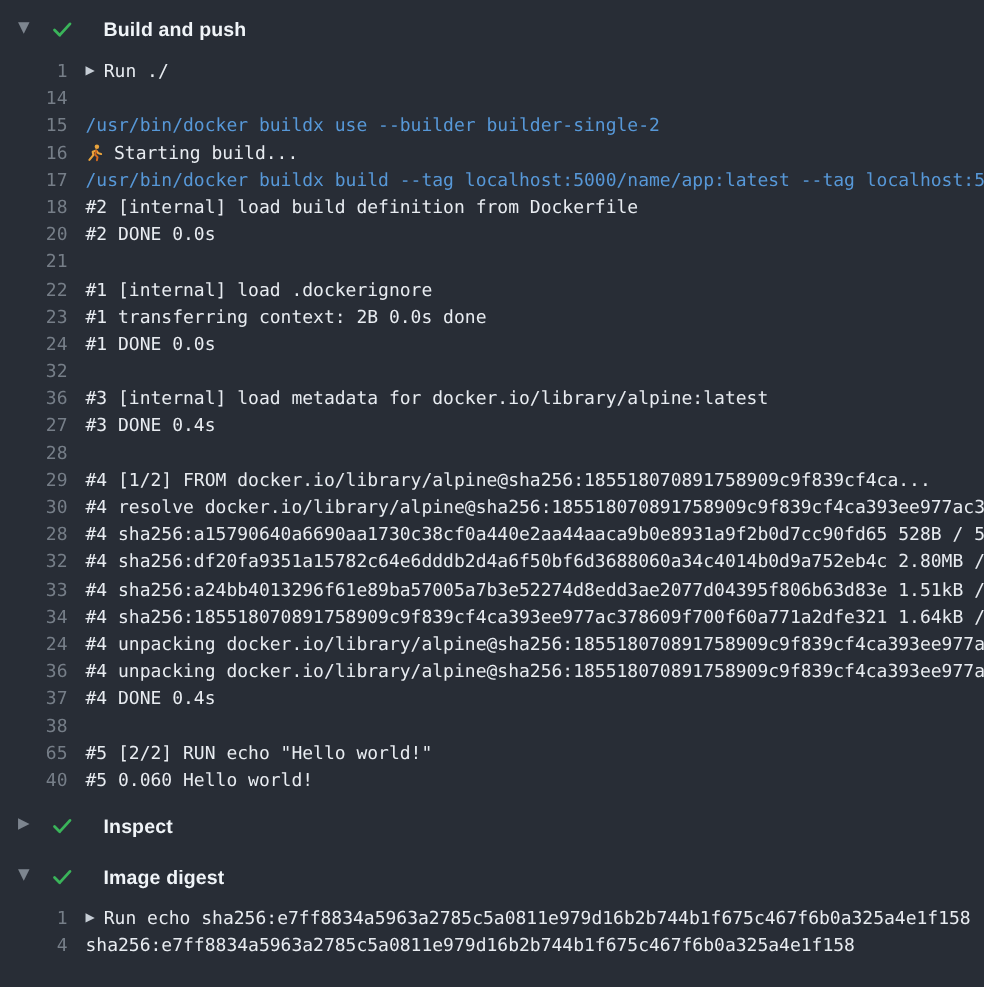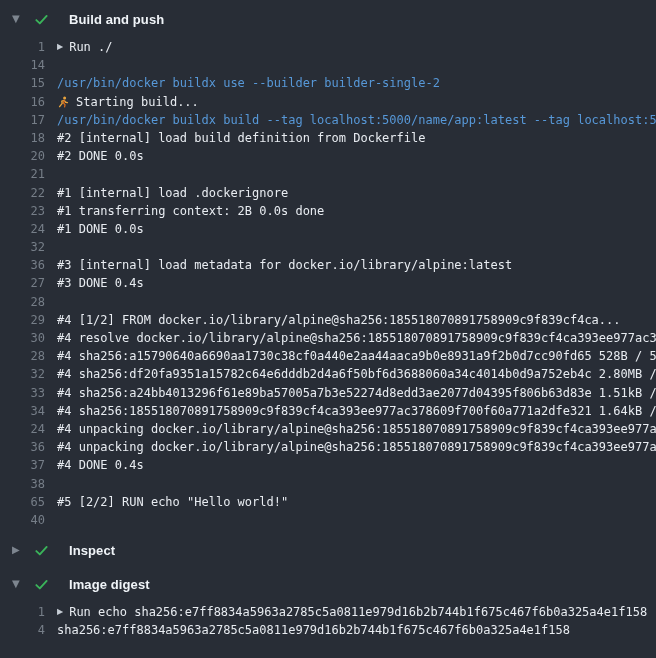--- a/index.html
+++ b/index.html
@@ -183,20 +183,21 @@
     <span class="content"><span class="ltext"></span></span>
   </div>
 
   <div class="row log">
     <span class="gutter">65</span>
     <span class="content"><span class="ltext">#5 [2/2] RUN echo "Hello world!"</span></span>
   </div>
 
   <div class="row log">
     <span class="gutter">40</span>
+    <span class="content"><span class="ltext">#5 0.060 Hello world!</span></span>
   </div>
 </div>
   </section>
 
   <section class="section">
     <div class="sec-header later">
       <span class="chev">▶</span>
       <svg class="check" width="15" height="15" viewBox="0 0 16 16">
         <path d="M2.5 8.6 L6.2 12.2 L13.5 4.2" fill="none" stroke-width="2" stroke-linecap="round" stroke-linejoin="round"></path>
       </svg>

